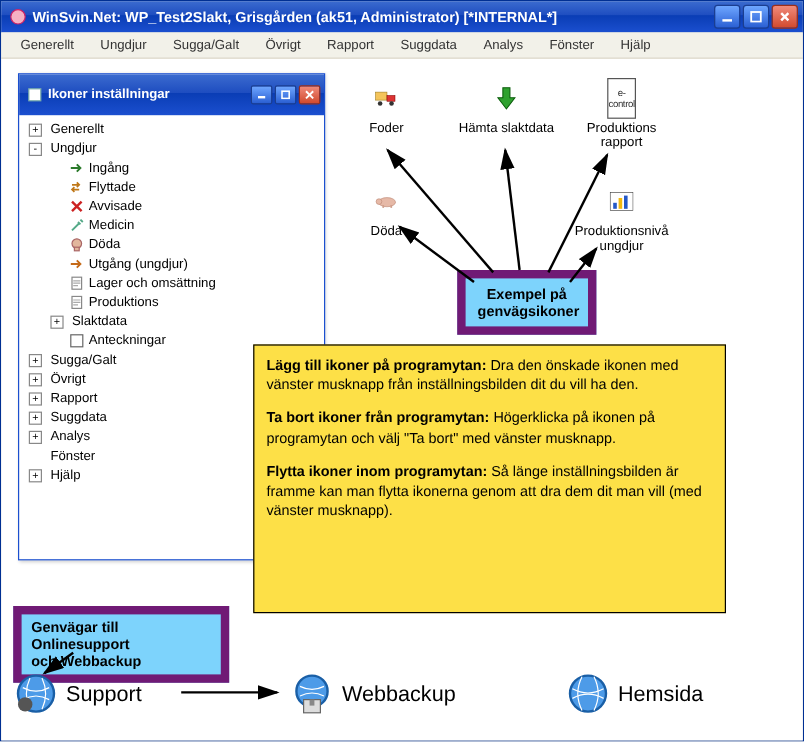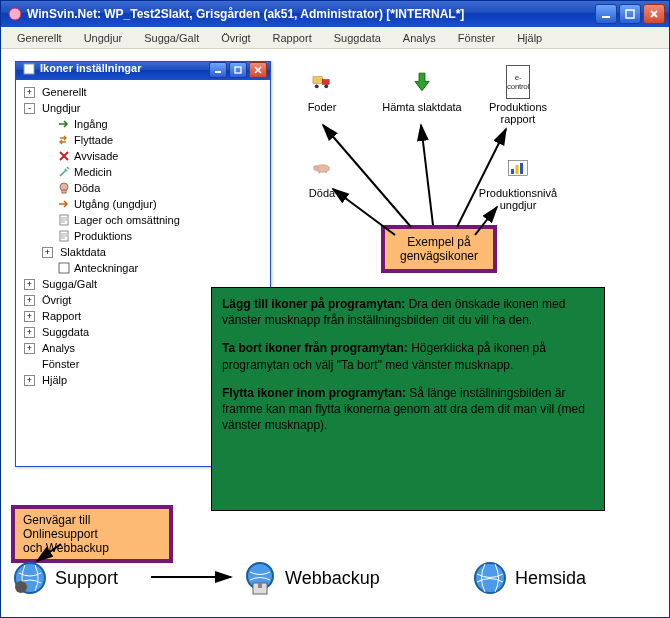--- a/index.html
+++ b/index.html
@@ -73,24 +73,24 @@
   
   .inner-window {
     position: absolute;
     left: 14px; top: 12px;
     width: 256px; height: 406px;
     border: 1px solid #1b4fcf;
     background: #fff;
     box-shadow: 1px 1px 3px rgba(0,0,0,0.2);
   }
   .inner-titlebar {
-    height: 18px;
+    height: 34px;
     background: linear-gradient(to bottom, #3b6bcf 0%, #1e4dc0 45%, #0a3db5 46%, #1b4fcf 100%);
     color:#fff;
-    display:flex; align-items:flex-start; padding:0 3px 0 6px;
+    display:flex; align-items:center; padding:0 3px 0 6px;
   }
   .inner-titlebar .inner-icon { width:14px; height:14px; margin-right:4px; display:inline-flex; }
   .inner-titlebar .inner-title { font-weight:bold; font-size:11px; flex:1; }
   .inner-titlebar .win-btn { width:18px; height:16px; font-size:10px; border-radius:2px; }
 
   .tree {
     padding: 4px 2px 4px 6px;
     line-height: 16px;
     color:#000;
   }
@@ -109,33 +109,34 @@
     position: absolute;
     width: 90px;
     text-align: center;
     font-size: 11px;
     color:#000;
   }
   .shortcut .ic { width:20px; height:34px; margin:0 auto 2px; display:flex; align-items:center; justify-content:center; }
 
   .callout-box {
     position:absolute;
-    border:4px solid #701a75;
-    background:#fdba74;
+    border:7px solid #701a75;
+    background:#7dd3fc;
     padding:6px 10px;
     text-align:center;
     font-size:12px;
+    font-weight:bold;
   }
 
   .help-box {
     position:absolute;
     left:210px; top:238px;
     width:394px; height:224px;
     border:1px solid #000;
-    background:#15803d;
+    background:#fde047;
     padding:8px 10px;
     font-size:12px;
     line-height:1.35;
   }
   .help-box p { margin:0 0 12px 0; }
   .help-box b { font-weight:bold; }
 
   .watermark {
     position:absolute;
     left:470px; top:230px;
@@ -465,21 +466,21 @@
       <div>Exempel på</div>
       <div>genvägsikoner</div>
     </div>
 
     <div class="help-box">
       <p><b>Lägg till ikoner på programytan:</b><span> Dra den önskade ikonen med vänster musknapp från inställningsbilden dit du vill ha den.</span></p>
       <p><b>Ta bort ikoner från programytan:</b><span> Högerklicka på ikonen på programytan och välj "Ta bort" med vänster musknapp.</span></p>
       <p><b>Flytta ikoner inom programytan:</b><span> Så länge inställningsbilden är framme kan man flytta ikonerna genom att dra dem dit man vill (med vänster musknapp).</span></p>
     </div>
 
-    <div class="callout-box" style="left:10px; top:456px; width:162px; text-align:left; padding:4px 8px;">
+    <div class="callout-box" style="left:10px; top:456px; width:180px; text-align:left; padding:4px 8px;">
       <div>Genvägar till Onlinesupport</div>
       <div>och Webbackup</div>
     </div>
 
     <div class="bottom-link" style="left:240px; top:510px;">
       <span class="bi">
         <svg width="38" height="38" viewBox="0 0 38 38">
             <circle cx="19" cy="17" r="13" fill="#4d9be8" stroke="#1a5fa6" stroke-width="2"></circle>
             <path d="M9 13 q10 5 20 0" stroke="#fff" fill="none"></path>
             <path d="M9 21 q10 -5 20 0" stroke="#fff" fill="none"></path>

